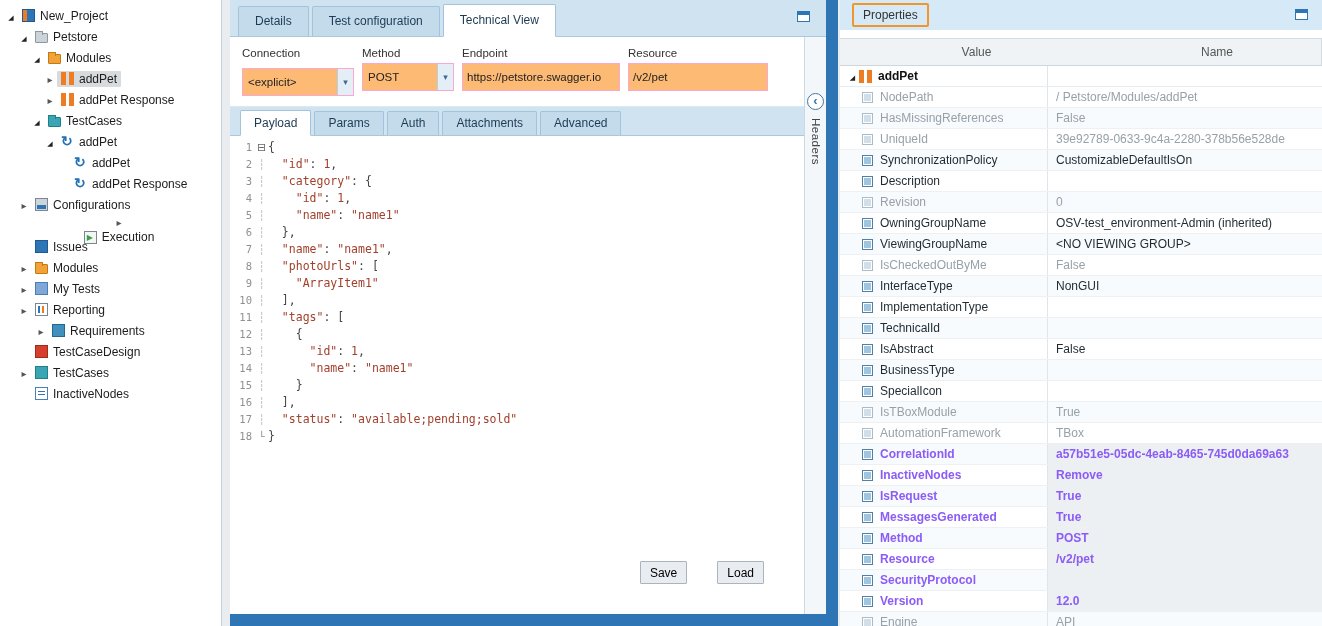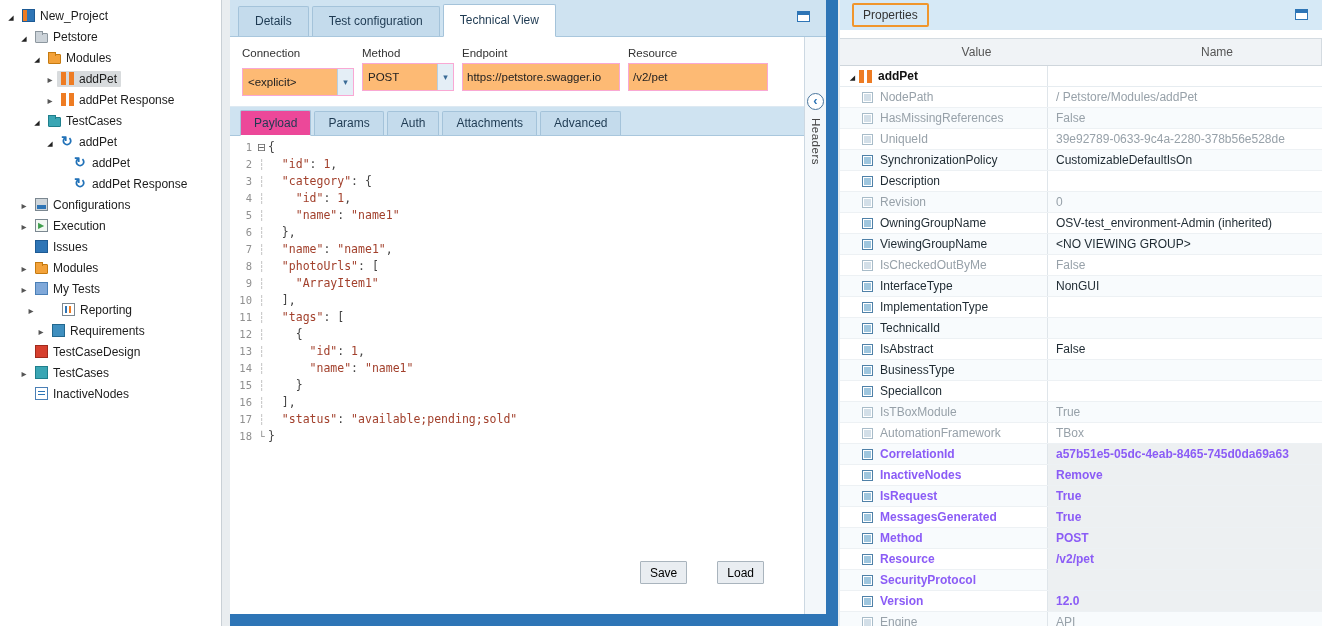--- a/index.html
+++ b/index.html
@@ -62,21 +62,21 @@
   .flabel{font-size:11.5px;color:#333;}
   .select,.tinput{height:28px;box-sizing:border-box;border:1px solid #f9a8d4;background:#fdba74;font-size:11.5px;color:#222;display:flex;align-items:center;}
   .select{justify-content:space-between;padding-left:5px;}
   .sel-arrow{width:15px;height:100%;background:#e4eef6;border-left:1px solid #b6cfe2;display:flex;align-items:center;justify-content:center;font-size:9px;color:#3a6b96;}
   .tinput{width:100%;padding:0 4px;font-family:"Liberation Sans",sans-serif;}
   input.tinput{outline:none;}
   .w-conn{width:112px;gap:9px;} .w-meth{width:92px;} .w-endp{width:158px;} .w-res{width:140px;}
 
   .stabs{height:28px;background:#cfe3f1;display:flex;align-items:flex-end;padding-left:10px;border-bottom:1px solid #a9c7dd;border-top:1px solid #dde9f2;}
   .stab{height:23px;line-height:23px;padding:0 13px;margin-right:3px;background:#c4dbec;border:1px solid #a4c3da;border-bottom:none;color:#1e3a52;font-size:12px;border-radius:2px 2px 0 0;}
-  .stab.active{background:#ec4899;margin-bottom:-1px;height:24px;line-height:24px;border-bottom:1px solid #fff;}
+  .stab.active{background:#ffffff;margin-bottom:-1px;height:24px;line-height:24px;border-bottom:1px solid #fff;}
 
   .editor{flex:1;position:relative;background:#fff;padding-top:3px;overflow:hidden;font-family:"DejaVu Sans Mono",monospace;font-size:11.5px;}
   .eline{display:flex;height:17px;line-height:17px;}
   .eln{width:22px;flex:0 0 22px;text-align:right;color:#909090;padding-right:3px;font-size:10.5px;}
   .efold{width:13px;flex:0 0 13px;text-align:center;color:#b5b5b5;font-size:10px;font-family:"DejaVu Sans",sans-serif;}
   .efold.start{color:#666;font-size:11px;}
   .efold.end{color:#888;}
   .ecode{white-space:pre;color:#444;}
   .tok-s{color:#a2402c;}
   .tok-n{color:#a2402c;}
@@ -186,21 +186,21 @@
             <span class="tlabel">addPet Response</span>
           </span>
         </div>
         <div class="tree-row" style="padding-left: 17px;">
           <span class="arrow collapsed"></span>
           <span class="node">
             <span class="ti ti-configurations"></span>
             <span class="tlabel">Configurations</span>
           </span>
         </div>
-        <div class="tree-row" style="padding-left: 17px;">
+        <div class="tree-row" style="padding-left: 17px; flex-direction: column;">
           <span class="arrow collapsed"></span>
           <span class="node">
             <span class="ti ti-execution"></span>
             <span class="tlabel">Execution</span>
           </span>
         </div>
         <div class="tree-row" style="padding-left: 17px;">
           <span class="arrow none"></span>
           <span class="node">
             <span class="ti ti-issues"></span>
@@ -214,21 +214,21 @@
             <span class="tlabel">Modules</span>
           </span>
         </div>
         <div class="tree-row" style="padding-left: 17px;">
           <span class="arrow collapsed"></span>
           <span class="node">
             <span class="ti ti-mytests"></span>
             <span class="tlabel">My Tests</span>
           </span>
         </div>
-        <div class="tree-row" style="padding-left: 24px; gap: 20px;">
+        <div class="tree-row" style="padding-left: 17px;">
           <span class="arrow collapsed"></span>
           <span class="node">
             <span class="ti ti-reporting"></span>
             <span class="tlabel">Reporting</span>
           </span>
         </div>
         <div class="tree-row" style="padding-left: 34px;">
           <span class="arrow collapsed"></span>
           <span class="node">
             <span class="ti ti-requirements"></span>

